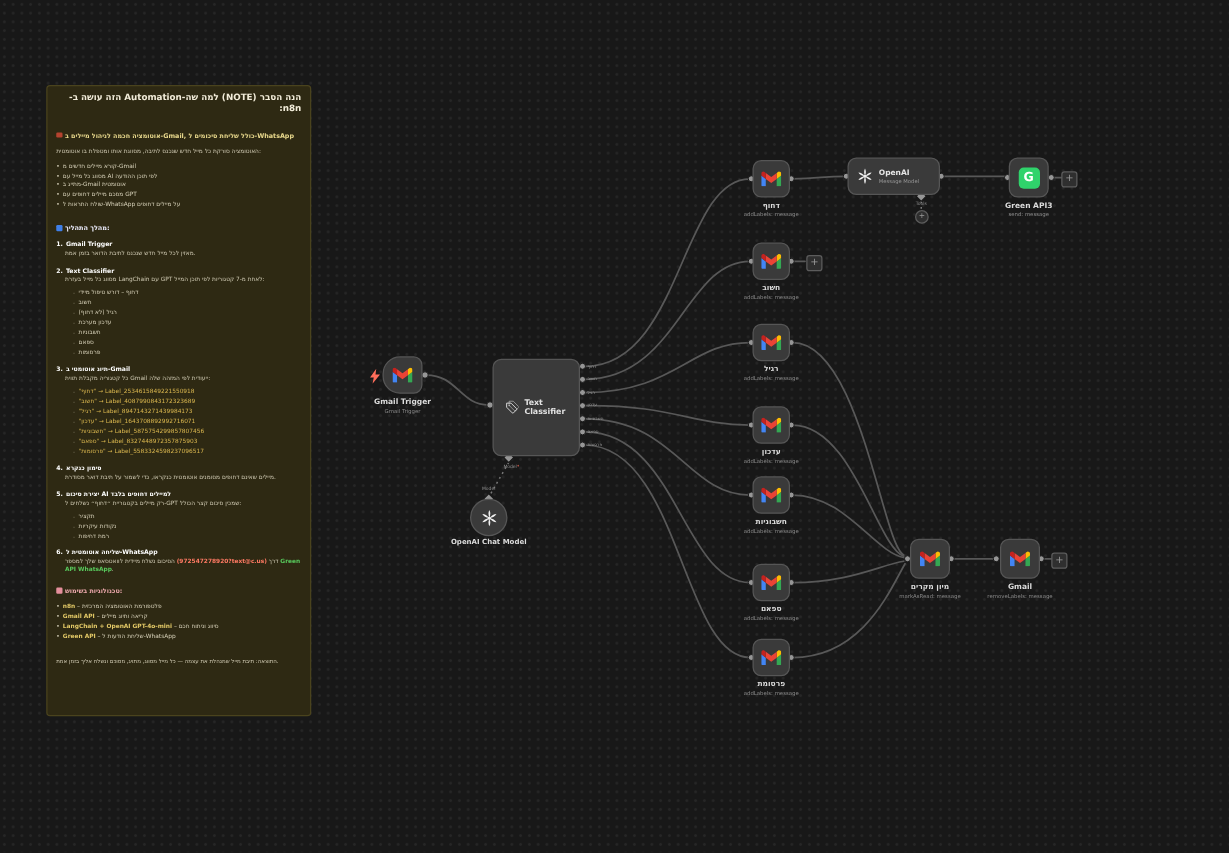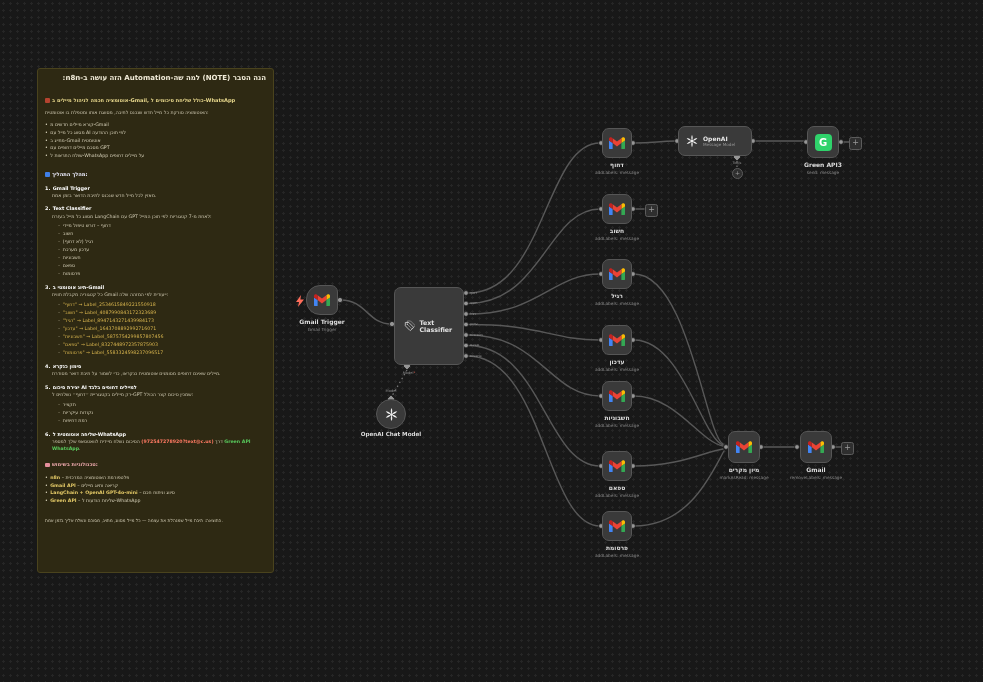--- a/index.html
+++ b/index.html
@@ -2,21 +2,21 @@
 <html><head>
 <meta charset="utf-8">
 <style>
   html,body{margin:0;padding:0;}
   body{width:983px;height:682px;background:#181818;overflow:hidden;
        font-family:"DejaVu Sans","Liberation Sans",sans-serif;position:relative;}
   .canvas{position:absolute;inset:0;
        background-image:radial-gradient(circle,#262626 1px,transparent 1.2px);
        background-size:7px 7px;}
   
-  .note{position:absolute;left:37px;top:68px;width:237px;height:505px;
+  .note{position:absolute;left:37px;top:68px;width:212px;height:505px;
         background:#2e2913;border:1px solid #4a431d;border-radius:3px;
         padding:5px 7px;box-sizing:border-box;color:#d6d0b8;z-index:3;
         font-size:4.7px;line-height:1.45;direction:ltr;text-align:left;overflow:hidden;}
   .note-title{direction:rtl;text-align:right;font-size:7px;font-weight:bold;
         color:#f2ecd9;margin-bottom:14px;line-height:1.25;}
   .h2{font-size:5.1px;font-weight:bold;color:#e9d98d;margin:9px 0 6px;}
   .emoji{display:inline-block;width:4.5px;height:4.5px;border-radius:1px;margin-right:2.5px;vertical-align:middle;}
   .pin-e{background:#b5432f;}
   .cycle-e{background:#3f7fe8;}
   .wrench-e{background:#e58f9c;}

